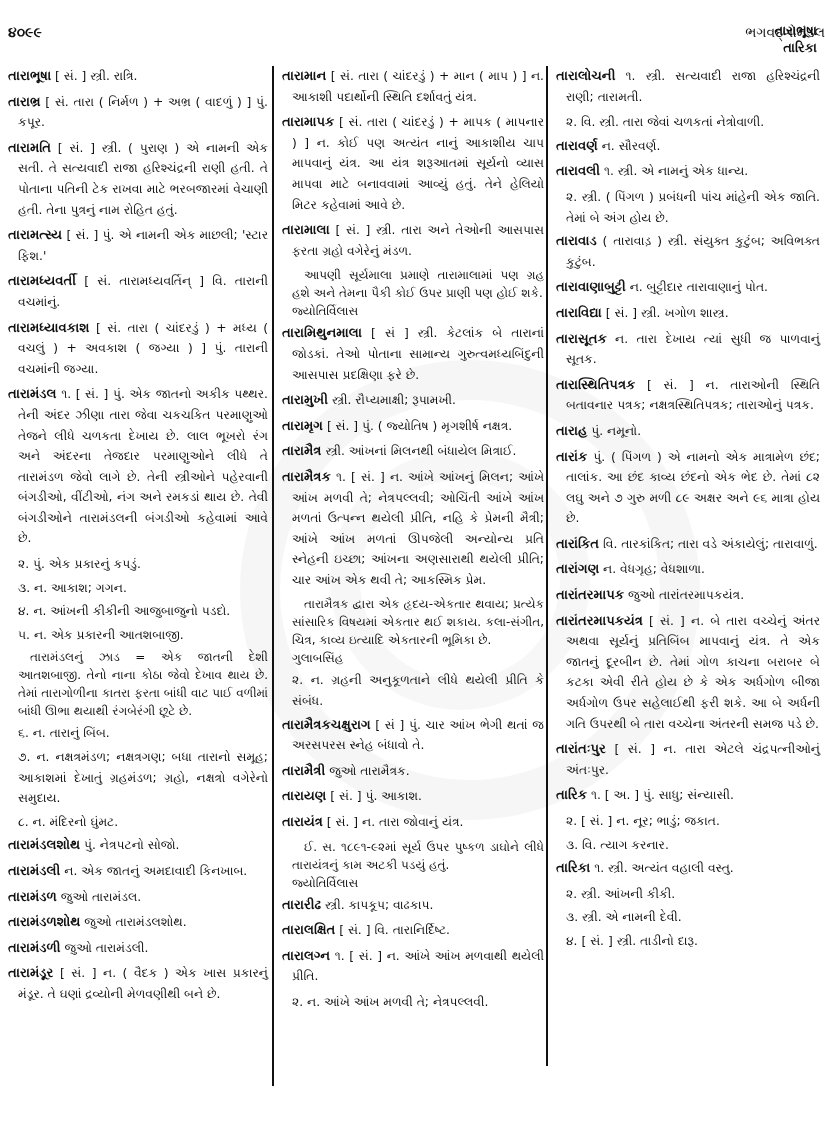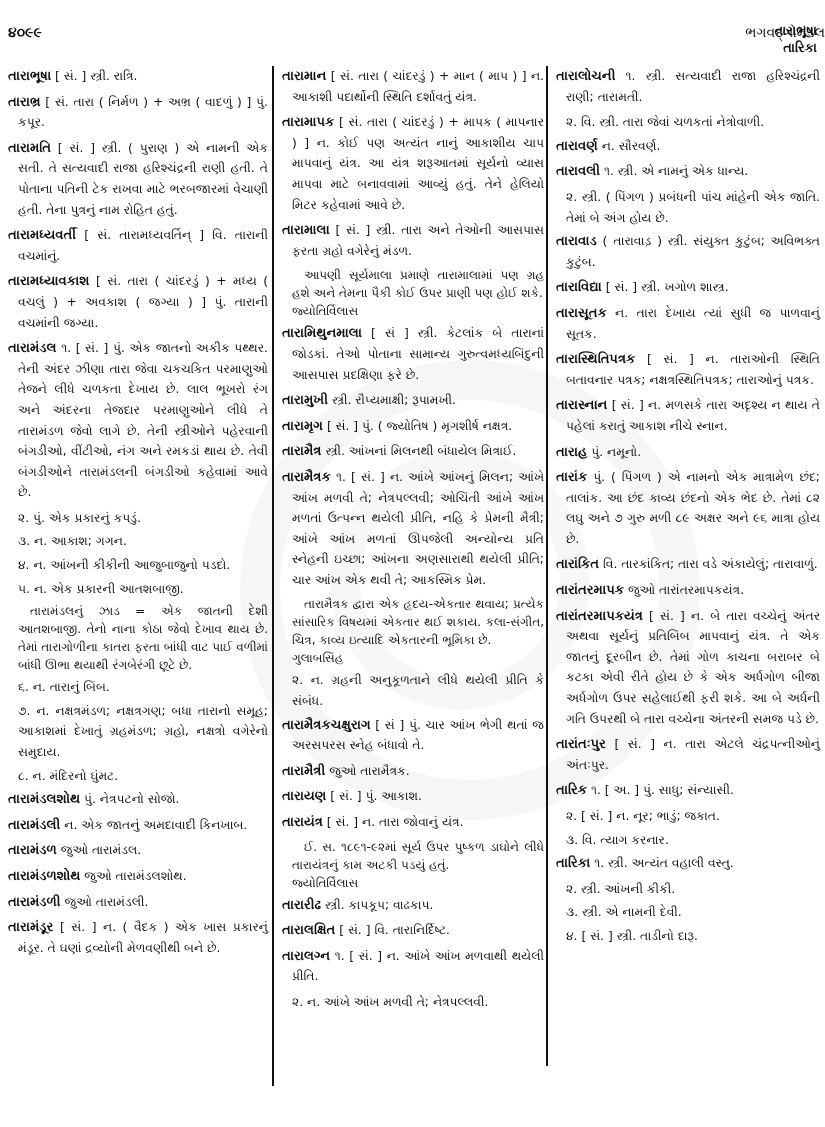--- a/index.html
+++ b/index.html
@@ -75,20 +75,21 @@
 </div>
 
 <div class="rule rule-1"></div>
 <div class="rule rule-2"></div>
 
 <div class="columns">
   <div class="col col-1">
       <div class="entry"><span class="hw">તારાભૂષા</span><span> [ સં. ] </span><span class="b">સ્ત્રી.</span><span> રાત્રિ.</span></div>
       <div class="entry"><span class="hw">તારાભ્ર</span><span> [ સં. તારા ( નિર્મળ ) + અભ્ર ( વાદળું ) ] પું. કપૂર.</span></div>
       <div class="entry"><span class="hw">તારામતિ</span><span> [ સં. ] </span><span class="b">સ્ત્રી.</span><span> ( પુરાણ ) એ નામની એક સતી. તે સત્યવાદી રાજા હરિશ્ચંદ્રની રાણી હતી. તે પોતાના પતિની ટેક રાખવા માટે ભરબજારમાં વેચાણી હતી. તેના પુત્રનું નામ રોહિત હતું.</span></div>
+      <div class="entry"><span class="hw">તારામત્સ્ય</span><span> [ સં. ] પું. એ નામની એક માછલી; 'સ્ટાર ફિશ.'</span></div>
       <div class="entry"><span class="hw">તારામધ્યવર્તી</span><span> [ સં. તારામધ્યવર્તિન્ ] વિ. તારાની વચમાંનું.</span></div>
       <div class="entry"><span class="hw">તારામધ્યાવકાશ</span><span> [ સં. તારા ( ચાંદરડું ) + મધ્ય ( વચલું ) + અવકાશ ( જગ્યા ) ] પું. તારાની વચમાંની જગ્યા.</span></div>
       <div class="entry"><span class="hw">તારામંડલ</span><span> ૧. [ સં. ] પું. એક જાતનો અકીક પથ્થર. તેની અંદર ઝીણા તારા જેવા ચકચકિત પરમાણુઓ તેજને લીધે ચળકતા દેખાય છે. </span><span class="b">લાલ</span><span> ભૂખરો રંગ અને અંદરના તેજદાર પરમાણુઓને લીધે તે તારામંડળ જેવો લાગે છે. તેની </span><span class="b">સ્ત્રીઓ</span><span>ને પહેરવાની બંગડીઓ, વીંટીઓ, નંગ અને રમકડાં થાય છે. તેવી બંગડીઓને તારામંડલની બંગડીઓ કહેવામાં આવે છે.</span></div>
       <div class="entry sub"><span>૨. પું. એક પ્રકારનું કપડું.</span></div>
       <div class="entry sub"><span>૩. ન. આકાશ; ગગન.</span></div>
       <div class="entry sub"><span>૪. ન. આંખની કીકીની આજુબાજુનો પડદો.</span></div>
       <div class="entry sub"><span>૫. ન. એક પ્રકારની આતશબાજી.</span></div>
       <div class="entry quote"><span>તારામંડલનું ઝાડ = એક જાતની દેશી આતશબાજી. તેનો નાના કોઠા જેવો દેખાવ થાય છે. તેમાં તારાગોળીના કાતરા ફરતા બાંધી વાટ પાઈ વળીમાં બાંધી ઊભા થયાથી રંગબેરંગી છૂટે છે.</span></div>
       <div class="entry sub"><span>૬. ન. તારાનું બિંબ.</span></div>
       <div class="entry sub"><span>૭. ન. નક્ષત્રમંડળ; નક્ષત્રગણ; બધા તારાનો સમૂહ; આકાશમાં દેખાતું ગ્રહમંડળ; ગ્રહો, નક્ષત્રો વગેરેનો સમુદાય.</span></div>
@@ -122,27 +123,28 @@
       <div class="entry"><span class="hw">તારાલગ્ન</span><span> ૧. [ સં. ] ન. આંખે આંખ મળવાથી થયેલી પ્રીતિ.</span></div>
       <div class="entry sub"><span>૨. ન. આંખે આંખ મળવી તે; નેત્રપલ્લવી.</span></div>
     </div>
   <div class="col col-3">
       <div class="entry"><span class="hw">તારાલોચની</span><span> ૧. </span><span class="b">સ્ત્રી.</span><span> સત્યવાદી રાજા હરિશ્ચંદ્રની રાણી; તારામતી.</span></div>
       <div class="entry sub"><span>૨. વિ. </span><span class="b">સ્ત્રી.</span><span> તારા જેવાં ચળકતાં નેત્રોવાળી.</span></div>
       <div class="entry"><span class="hw">તારાવર્ણ</span><span> ન. સૌરવર્ણ.</span></div>
       <div class="entry"><span class="hw">તારાવલી</span><span> ૧. </span><span class="b">સ્ત્રી.</span><span> એ નામનું એક ધાન્ય.</span></div>
       <div class="entry sub"><span>૨. </span><span class="b">સ્ત્રી.</span><span> ( પિંગળ ) પ્રબંધની પાંચ માંહેની એક જાતિ. તેમાં બે અંગ હોય છે.</span></div>
       <div class="entry"><span class="hw">તારાવાડ</span><span> ( તારાવાડ઼ ) </span><span class="b">સ્ત્રી.</span><span> સંયુક્ત કુટુંબ; અવિભક્ત કુટુંબ.</span></div>
+      <div class="entry"><span class="hw">તારાવાણાબુટ્ટી</span><span> ન. બુટ્ટીદાર તારાવાણાનું પોત.</span></div>
       <div class="entry"><span class="hw">તારાવિદ્યા</span><span> [ સં. ] </span><span class="b">સ્ત્રી.</span><span> ખગોળ શાસ્ત્ર.</span></div>
       <div class="entry"><span class="hw">તારાસૂતક</span><span> ન. તારા દેખાય ત્યાં સુધી જ પાળવાનું સૂતક.</span></div>
       <div class="entry"><span class="hw">તારાસ્થિતિપત્રક</span><span> [ સં. ] ન. તારાઓની સ્થિતિ બતાવનાર પત્રક; નક્ષત્રસ્થિતિપત્રક; તારાઓનું પત્રક.</span></div>
-      <div class="entry"><span class="hw">તારાસ્નાન</span><span> [ સં. ] ન. મળસકે તારા અદૃશ્ય ન થાય તે પહેલાં કરાતું આકાશ નીચે સ્નાન.</span></div>
       <div class="entry"><span class="hw">તારાહ</span><span> પું. નમૂનો.</span></div>
       <div class="entry"><span class="hw">તારાંક</span><span> પું. ( પિંગળ ) એ નામનો એક માત્રામેળ છંદ; તાલાંક. આ છંદ કાવ્ય છંદનો એક ભેદ છે. તેમાં ૮૨ લઘુ અને ૭ ગુરુ મળી ૮૯ અક્ષર અને ૯૬ માત્રા હોય છે.</span></div>
       <div class="entry"><span class="hw">તારાંકિત</span><span> વિ. તારકાંકિત; તારા વડે અંકાયેલું; તારાવાળું.</span></div>
+      <div class="entry"><span class="hw">તારાંગણ</span><span> ન. વેધગૃહ; વેધશાળા.</span></div>
       <div class="entry"><span class="hw">તારાંતરમાપક</span><span> જુઓ તારાંતરમાપકયંત્ર.</span></div>
       <div class="entry"><span class="hw">તારાંતરમાપકયંત્ર</span><span> [ સં. ] ન. બે તારા વચ્ચેનું અંતર અથવા સૂર્યનું પ્રતિબિંબ માપવાનું યંત્ર. તે એક જાતનું દૂરબીન છે. તેમાં ગોળ કાચના બરાબર બે કટકા એવી રીતે હોય છે કે એક અર્ધગોળ બીજા અર્ધગોળ ઉપર સહેલાઈથી ફરી શકે. આ બે અર્ધની ગતિ ઉપરથી બે તારા વચ્ચેના અંતરની સમજ પડે છે.</span></div>
       <div class="entry"><span class="hw">તારાંતઃપુર</span><span> [ સં. ] ન. તારા એટલે ચંદ્રપત્નીઓનું અંતઃપુર.</span></div>
       <div class="entry"><span class="hw">તારિક</span><span> ૧. [ અ. ] પું. સાધુ; સંન્યાસી.</span></div>
       <div class="entry sub"><span>૨. [ સં. ] ન. નૂર; ભાડું; જકાત.</span></div>
       <div class="entry sub"><span>૩. વિ. ત્યાગ કરનાર.</span></div>
       <div class="entry"><span class="hw">તારિકા</span><span> ૧. </span><span class="b">સ્ત્રી.</span><span> અત્યંત વહાલી વસ્તુ.</span></div>
       <div class="entry sub"><span>૨. </span><span class="b">સ્ત્રી.</span><span> આંખની કીકી.</span></div>
       <div class="entry sub"><span>૩. </span><span class="b">સ્ત્રી.</span><span> એ નામની દેવી.</span></div>
       <div class="entry sub"><span>૪. [ સં. ] </span><span class="b">સ્ત્રી.</span><span> તાડીનો દારૂ.</span></div>

